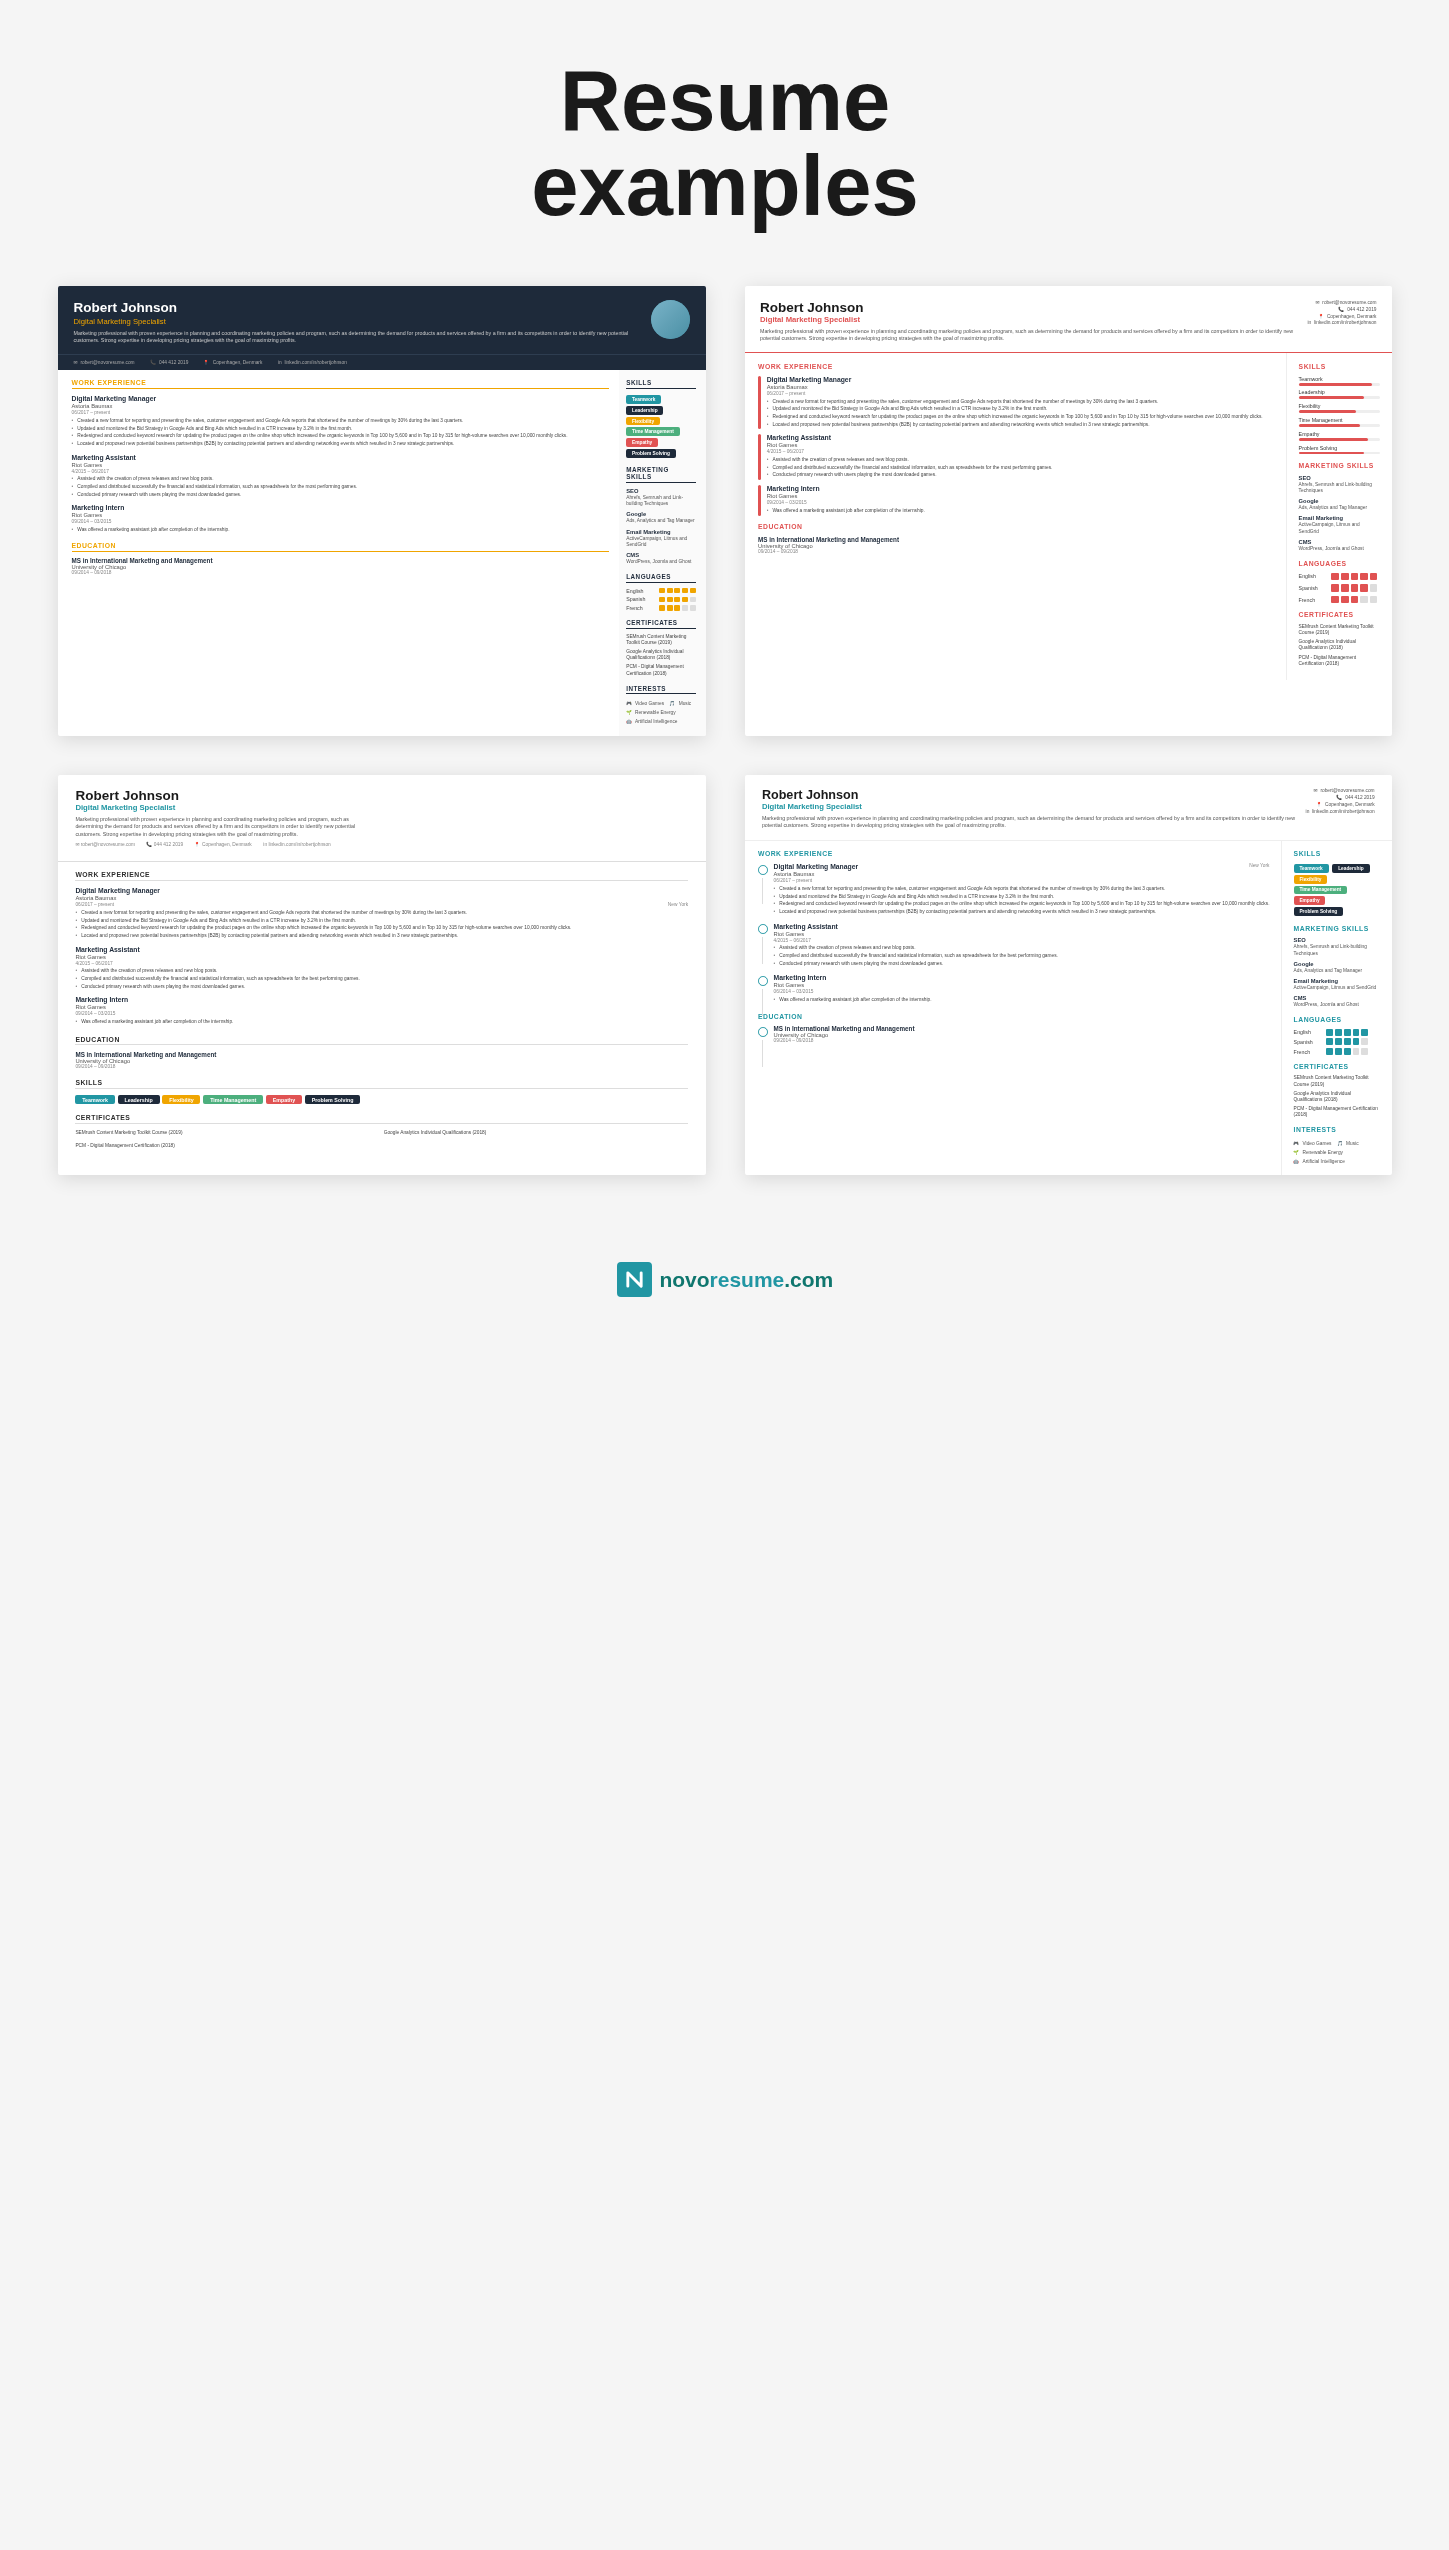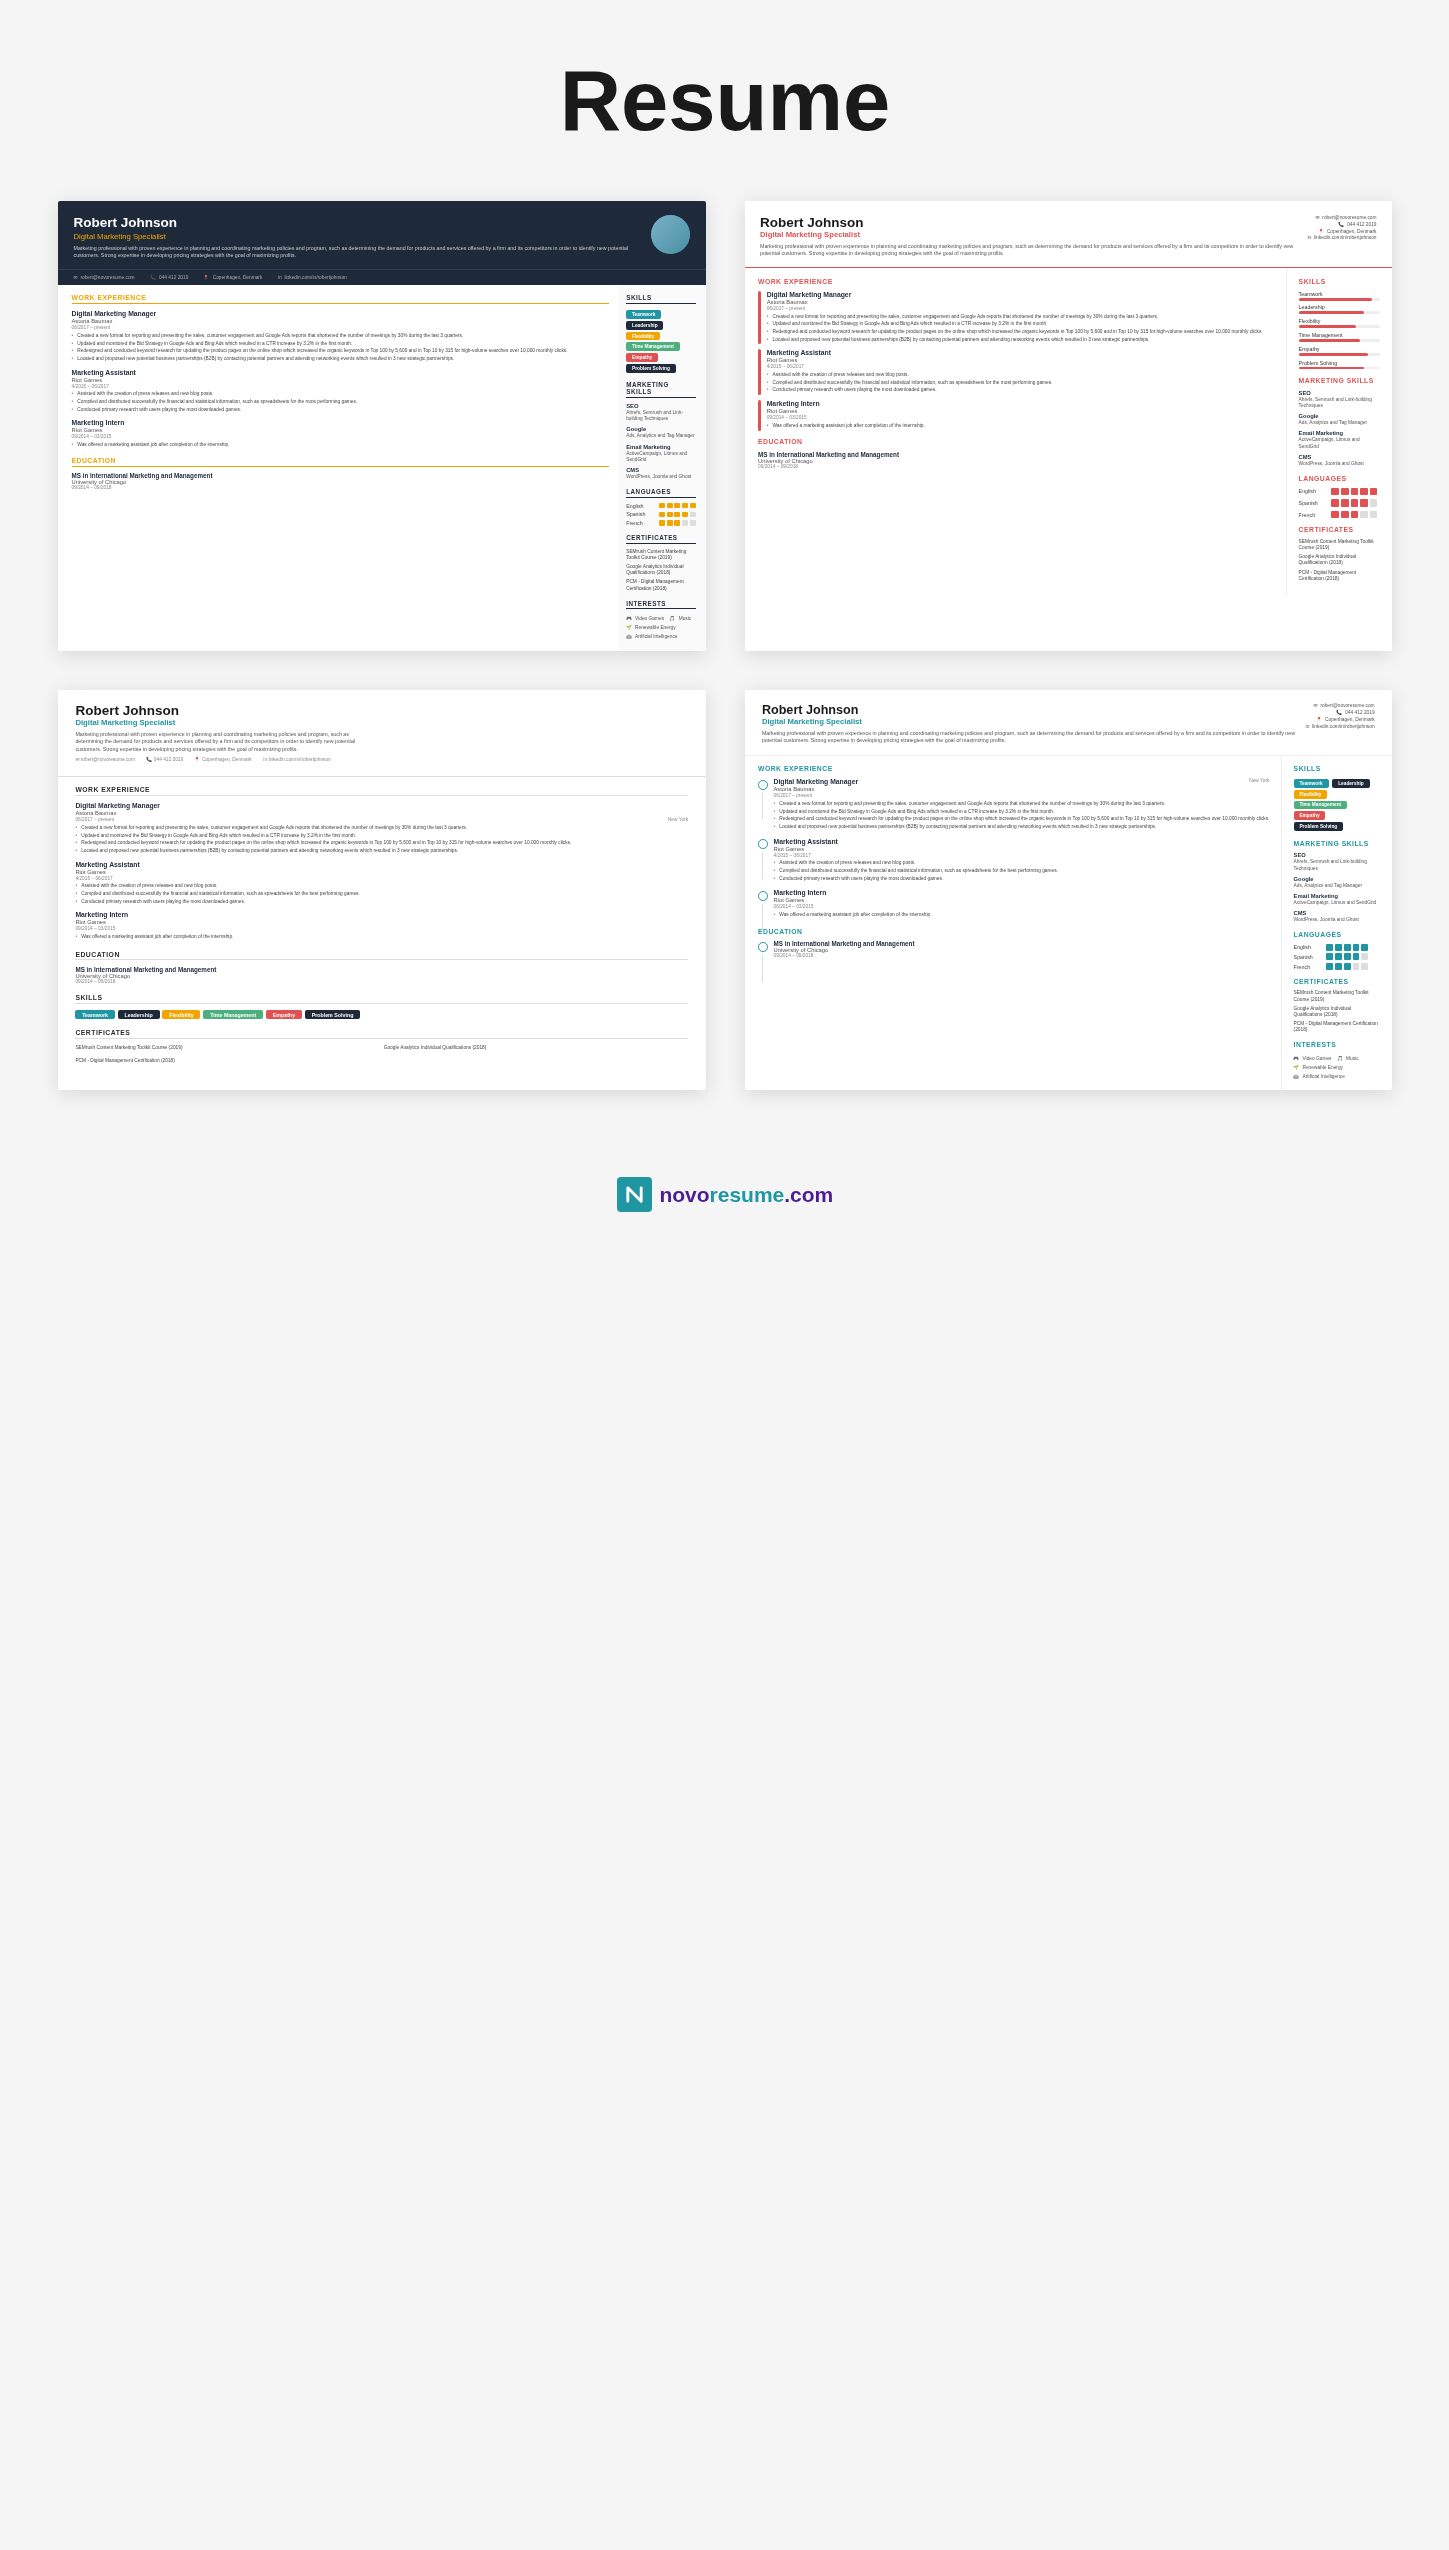--- a/index.html
+++ b/index.html
@@ -329,28 +329,29 @@
       justify-content: center;
       color: white;
       font-weight: 900;
       font-size: 19.3px;
     }
     .footer-domain {
       font-size: 21px;
       font-weight: 700;
       color: #2d2d2d;
     }
-    .footer-domain span { color: #4c1d95; }
+    .footer-domain span { color: #0f766e; }
   </style>
 </head>
 <body>
 
 <div class="page-header">
   <h1>
     <span>Resume</span>
+    <span>examples</span>
   </h1>
 </div>
 
 <div class="resume-grid">
 
   <div class="resume-card">
     <div class="resume1-header">
       <div class="resume1-header-text">
         <div class="resume1-name">Robert Johnson</div>
         <div class="resume1-title">Digital Marketing Specialist</div>

